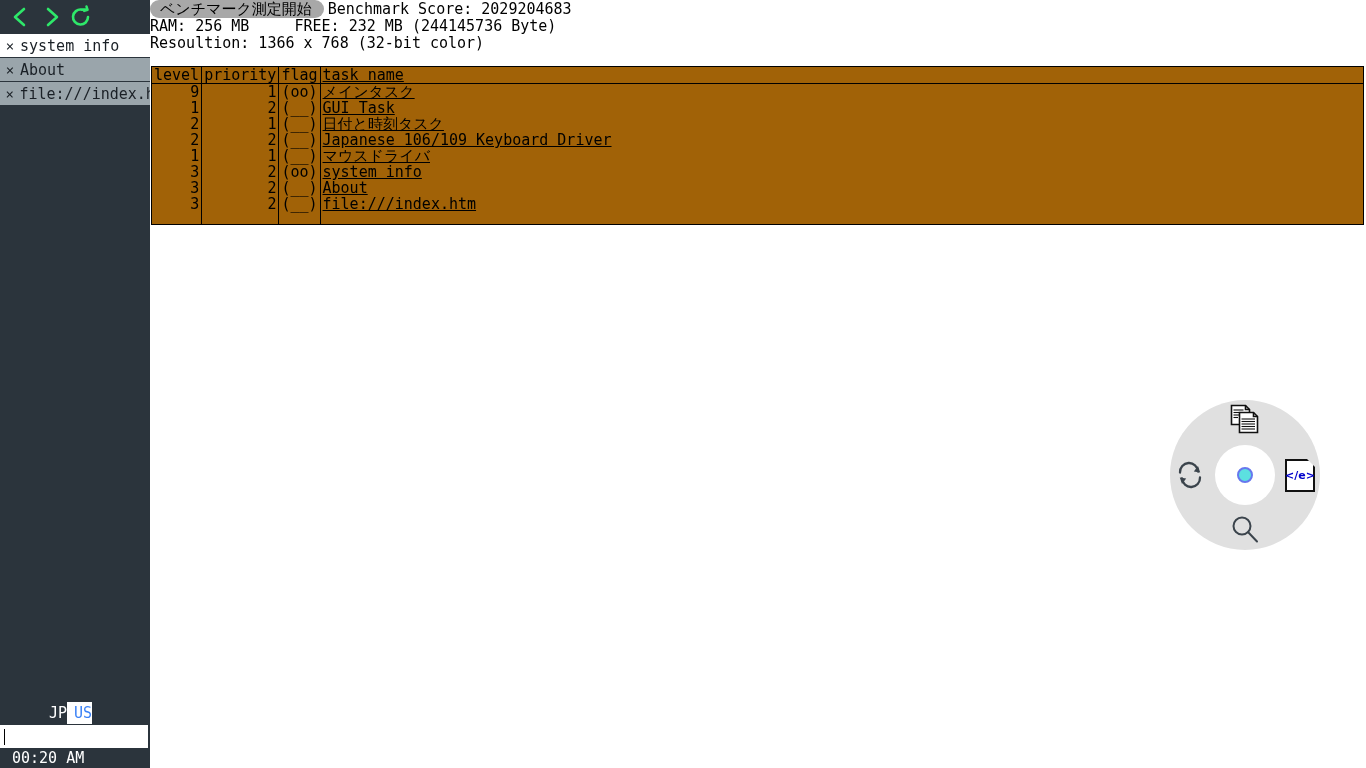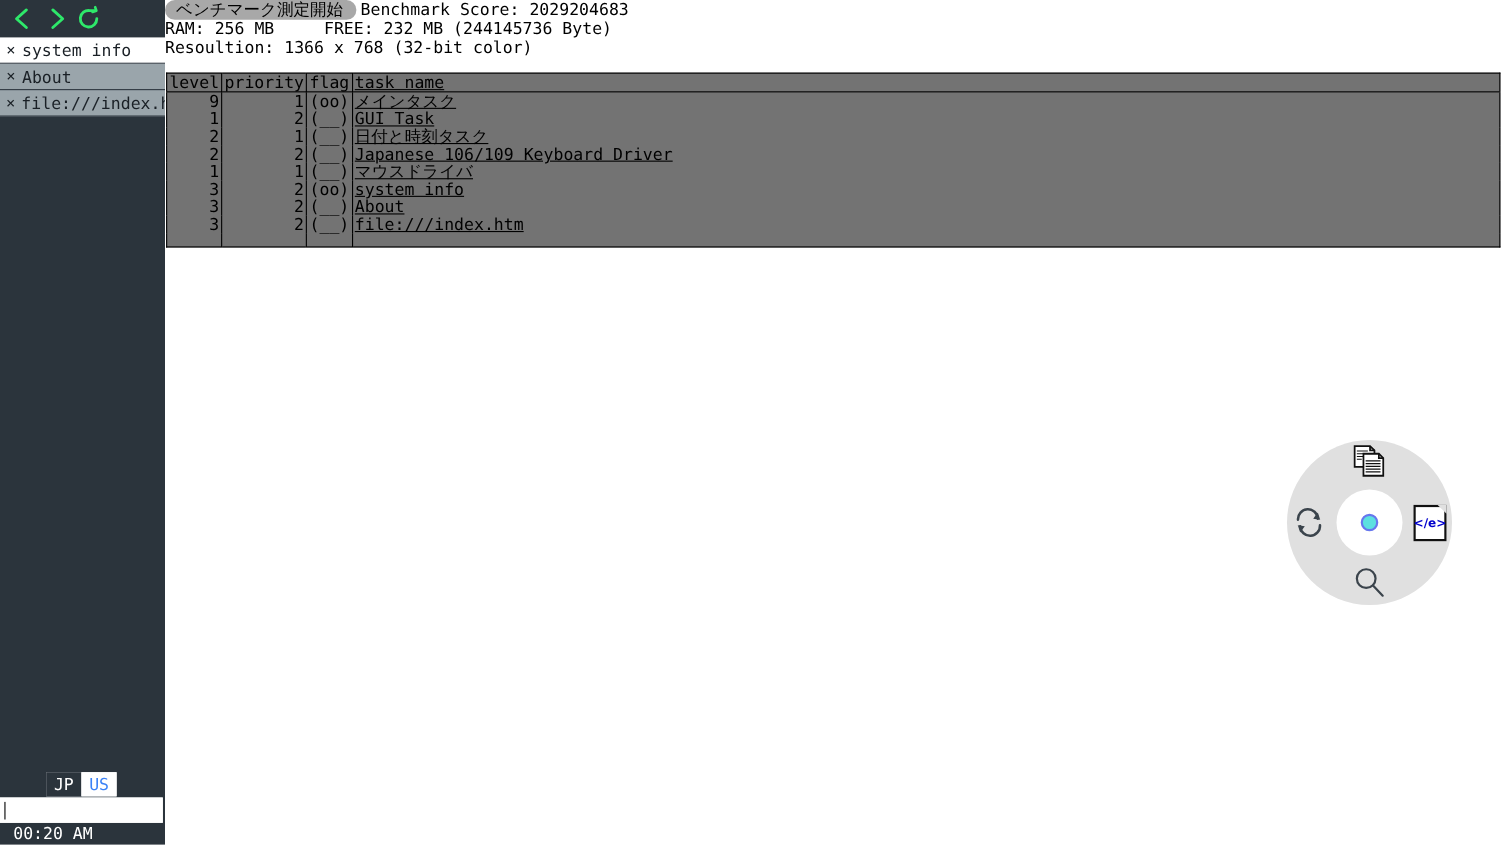--- a/index.html
+++ b/index.html
@@ -87,21 +87,21 @@
     left: 42px;
     top: 702px;
     display: flex;
     background: #ffffff;
     border: 0;
   }
   .kbd-btn {
     font-family: "DejaVu Sans Mono", "Liberation Mono", monospace;
     font-size: 15px;
     line-height: 20px;
-    padding: 1px 7px 1px 7px;
+    padding: 1px 0 1px 7px;
     cursor: pointer;
     text-align: center;
   }
   .kbd-btn.selected { background: #2b343c; color: #ffffff; }
   .kbd-btn.unselected { background: #ffffff; color: #3b82f6; }
 
   #cmd-input {
     position: absolute;
     left: 0;
     top: 725px;
@@ -187,21 +187,21 @@
   
   #task-table {
     position: absolute;
     left: 1px;
     top: 66px;
     width: 1213px;
     border-collapse: collapse;
     border: 1px solid #000000;
     font-family: "DejaVu Sans Mono", "Liberation Mono", monospace;
     font-size: 15px;
-    background: #737373;
+    background: #a16207;
   }
   #task-table th, #task-table td {
     border-right: 1px solid #000000;
     padding: 0 2px;
     height: 16px;
     line-height: 16px;
     font-weight: normal;
     white-space: nowrap;
   }
   #task-table thead th { border-bottom: 1px solid #000000; text-align: left; }

